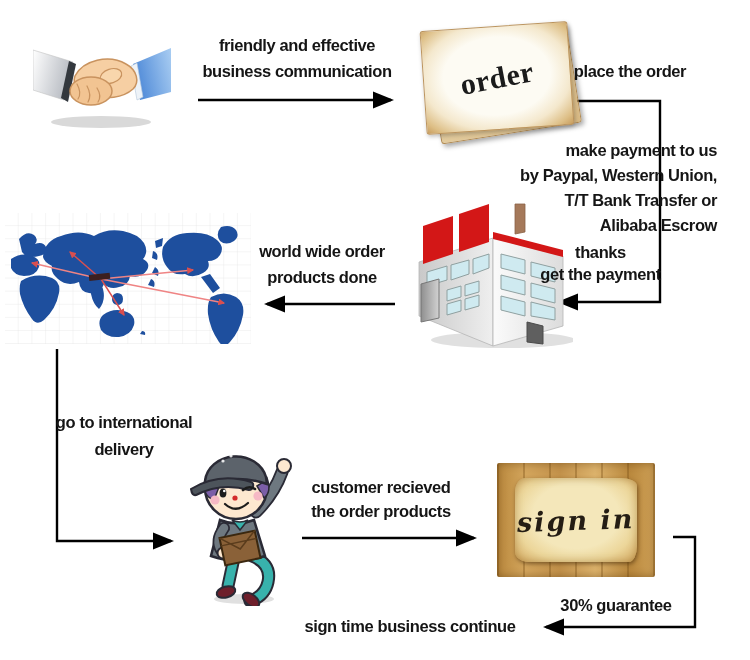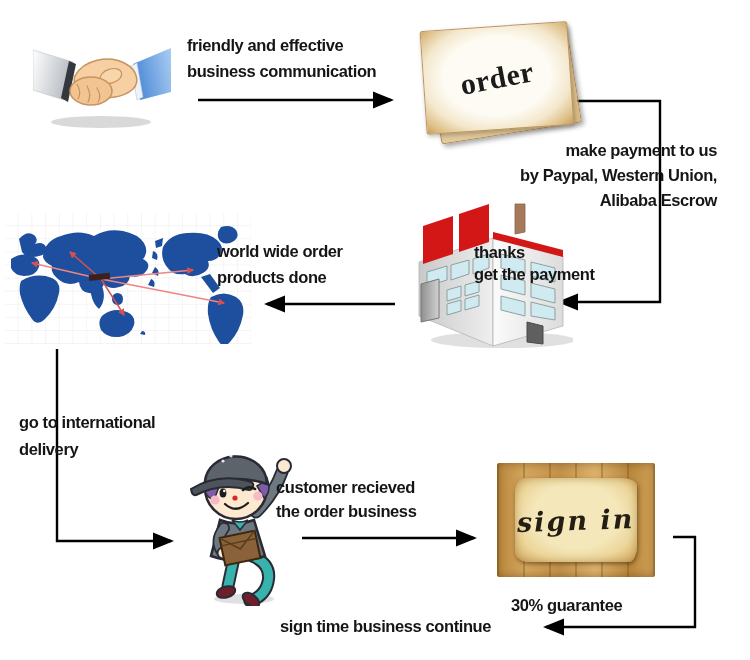--- a/index.html
+++ b/index.html
@@ -6,20 +6,21 @@
   html,body { background:#ffffff; }
   .canvas {
     position:relative; width:750px; height:660px; margin:0 auto;
     background:#ffffff; overflow:hidden;
     font-family:"Liberation Sans", sans-serif;
   }
   .abs { position:absolute; }
   .txt {
     position:absolute; font-weight:700; font-size:16.5px;
     letter-spacing:-0.4px; line-height:25px; color:var(--text,#151515);
+    text-align:center;
   }
   .txt div { white-space:nowrap; }
   .txt.right { text-align:right; }
   svg { display:block; }
 
   
   .order-note { left:419px; top:20px; width:160px; height:122px; }
   .paper { position:absolute; border-radius:3px; }
   .paper.back {
     left:14px; top:14px; width:142px; height:100px;
@@ -226,46 +227,50 @@
     <div class="parchment">
       <span class="sign-text">sign in</span>
     </div>
   </div>
 
   <div class="txt" style="left:187px;top:32px;width:220px;line-height:26px">
     <div>friendly and effective</div>
     <div>business communication</div>
   </div>
 
+  <div class="txt" style="left:530px;top:59px;width:200px">
+    <div>place the order</div>
+  </div>
 
   <div class="txt right" style="left:437px;top:138px;width:280px">
     <div>make payment to us</div>
     <div>by Paypal, Western Union,</div>
+    <div>T/T Bank Transfer or</div>
     <div>Alibaba Escrow</div>
   </div>
 
-  <div class="txt" style="left:474px;top:241px;width:205px;line-height:22px">
+  <div class="txt" style="left:498px;top:241px;width:205px;line-height:22px">
     <div>thanks</div>
     <div>get the payment</div>
   </div>
 
 
   <div class="txt" style="left:217px;top:238px;width:210px;line-height:26px">
     <div>world wide order</div>
     <div>products done</div>
   </div>
 
   <div class="txt" style="left:19px;top:409px;width:210px;line-height:27px">
     <div>go to international</div>
     <div>delivery</div>
   </div>
 
   <div class="txt" style="left:276px;top:475px;width:210px;line-height:24px">
     <div>customer recieved</div>
-    <div>the order business</div>
+    <div>the order products</div>
   </div>
 
   <div class="txt" style="left:511px;top:593px;width:210px">
     <div>30% guarantee</div>
   </div>
 
   <div class="txt" style="left:280px;top:614px;width:260px">
     <div>sign time business continue</div>
   </div>
 

